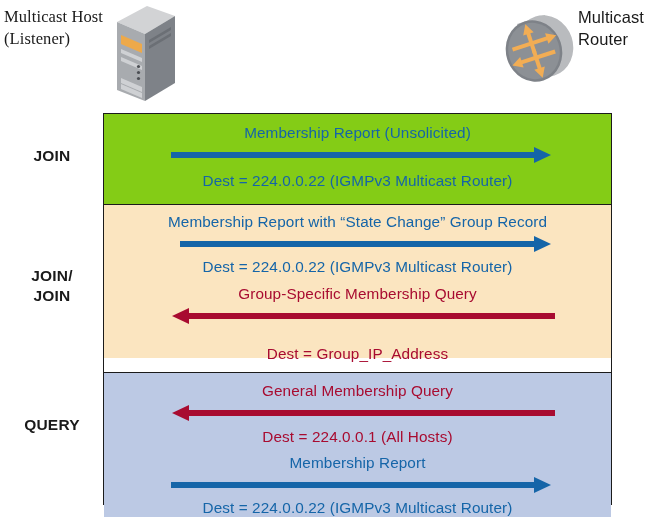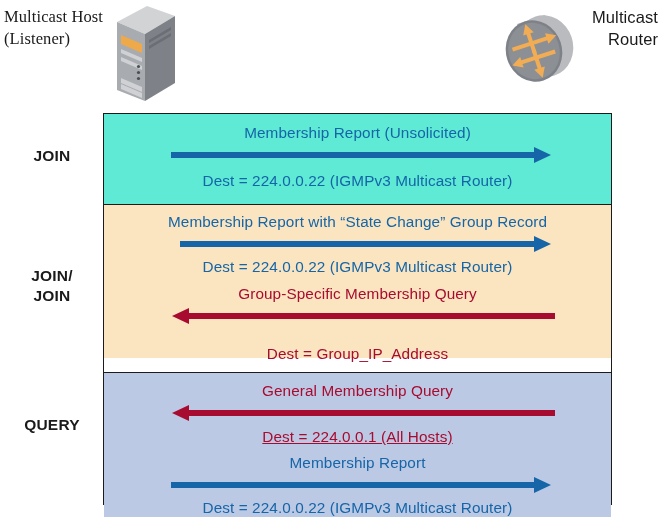--- a/index.html
+++ b/index.html
@@ -8,36 +8,36 @@
     font-family:"Liberation Sans","DejaVu Sans",sans-serif;
     -webkit-font-smoothing:antialiased;
   }
 
   
   .endpoint-label{
     position:absolute;color:#1a1a1a;font-size:16.5px;line-height:22px;
     white-space:pre-line;letter-spacing:0.1px;
   }
   #host-label{left:4px;top:6px;text-align:left;width:108px;font-family:Liberation Serif, serif;}
-  #router-label{left:578px;top:6px;text-align:right;width:80px;}
+  #router-label{left:578px;top:6px;text-align:left;width:80px;}
 
   
   #host-icon{position:absolute;left:113px;top:4px;width:66px;height:100px;}
 
   
   #router-icon{position:absolute;left:502px;top:10px;width:74px;height:78px;}
 
   
   #flow-box{
     position:absolute;left:103px;top:113px;width:509px;height:392px;
     border:1.6px solid #1b1b1b;box-sizing:border-box;
   }
   .band{position:relative;box-sizing:border-box;width:100%;}
   .band + .band{border-top:1.6px solid #1b1b1b;}
-  #band-join{height:90px;background:#5eead4;}
+  #band-join{height:90px;background:#84cc16;}
   #band-leave{height:154px;background:#fbe5c0;}
   #band-query{height:145px;background:#bcc9e4;margin-top:14px;}
 
   
   .stage-label{
     position:absolute;color:#1a1a1a;font-size:15.5px;line-height:20px;
     text-align:center;width:100px;left:2px;white-space:pre-line;
     letter-spacing:0.2px;
     font-weight:bold;
   }
@@ -159,21 +159,21 @@
     </div>
     <div class="msg-text red" style="top:140px;">Dest = Group_IP_Address</div>
   </div>
 
   <div class="band" id="band-query">
     <div class="msg-text red" style="top:9px;">General Membership Query</div>
     <div class="arrow red left" style="left:68px;right:56px;top:32px;">
       <div class="shaft"></div>
       <div class="head"></div>
     </div>
-    <div class="msg-text red" style="top:55px;text-decoration:underline;">Dest = 224.0.0.1 (All Hosts)</div>
+    <div class="msg-text red" style="top:55px;">Dest = 224.0.0.1 (All Hosts)</div>
 
     <div class="msg-text blue" style="top:81px;">Membership Report</div>
     <div class="arrow blue right" style="left:67px;right:60px;top:104px;">
       <div class="shaft"></div>
       <div class="head"></div>
     </div>
     <div class="msg-text blue" style="top:126px;">Dest = 224.0.0.22 (IGMPv3 Multicast Router)</div>
   </div>
 
 </div>

